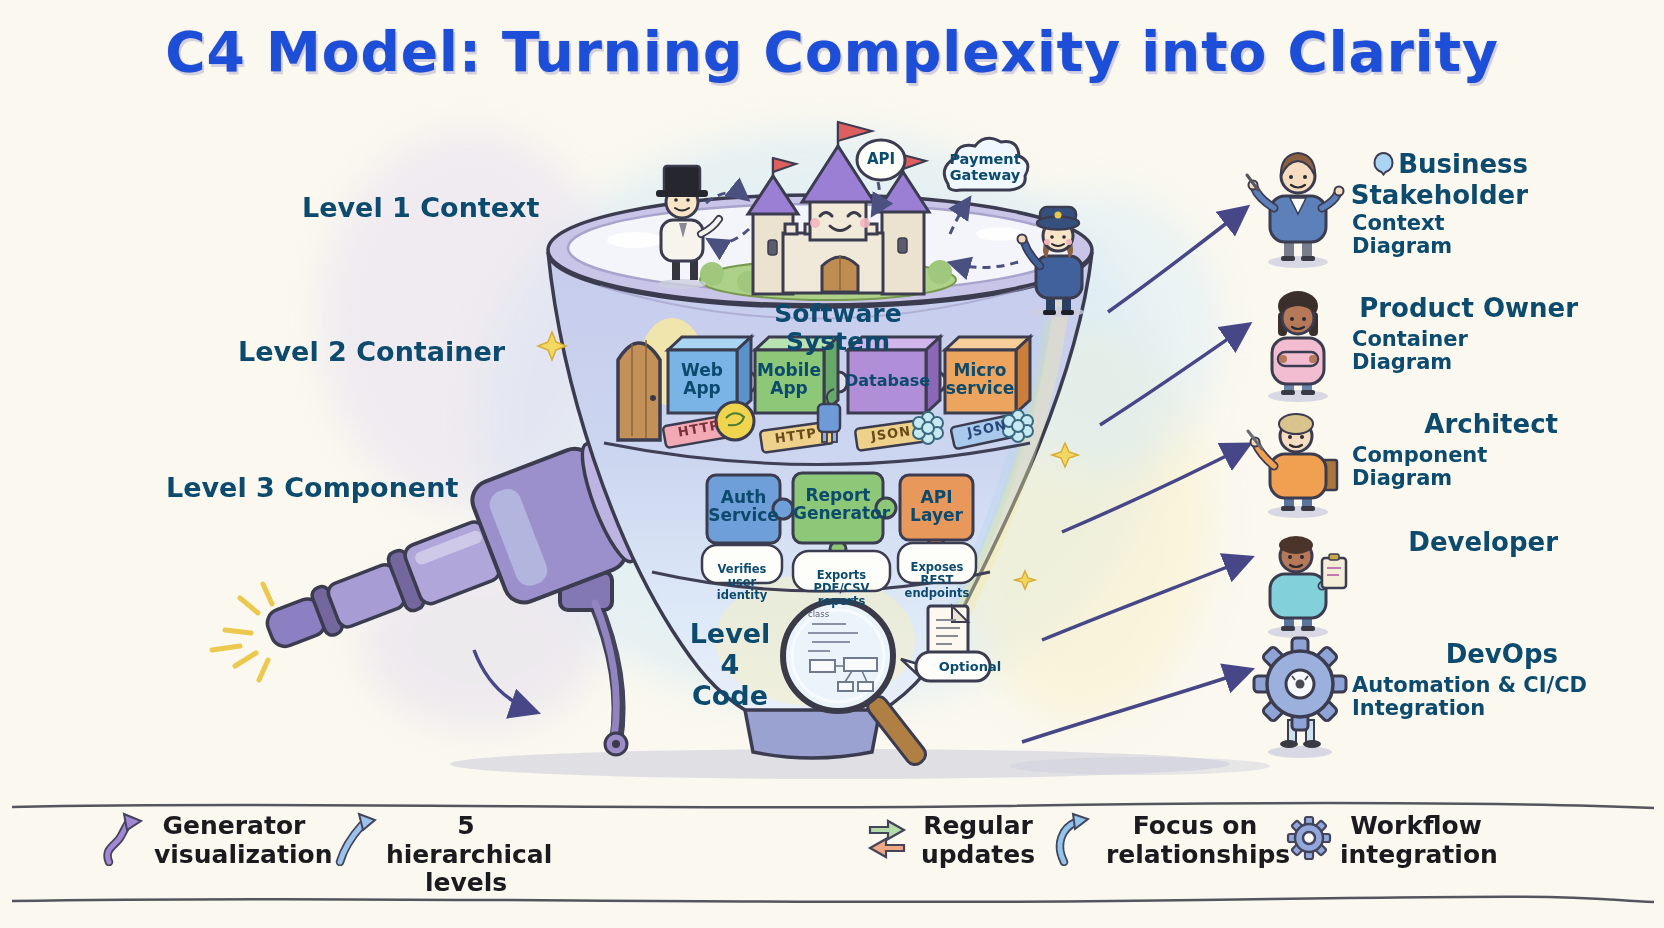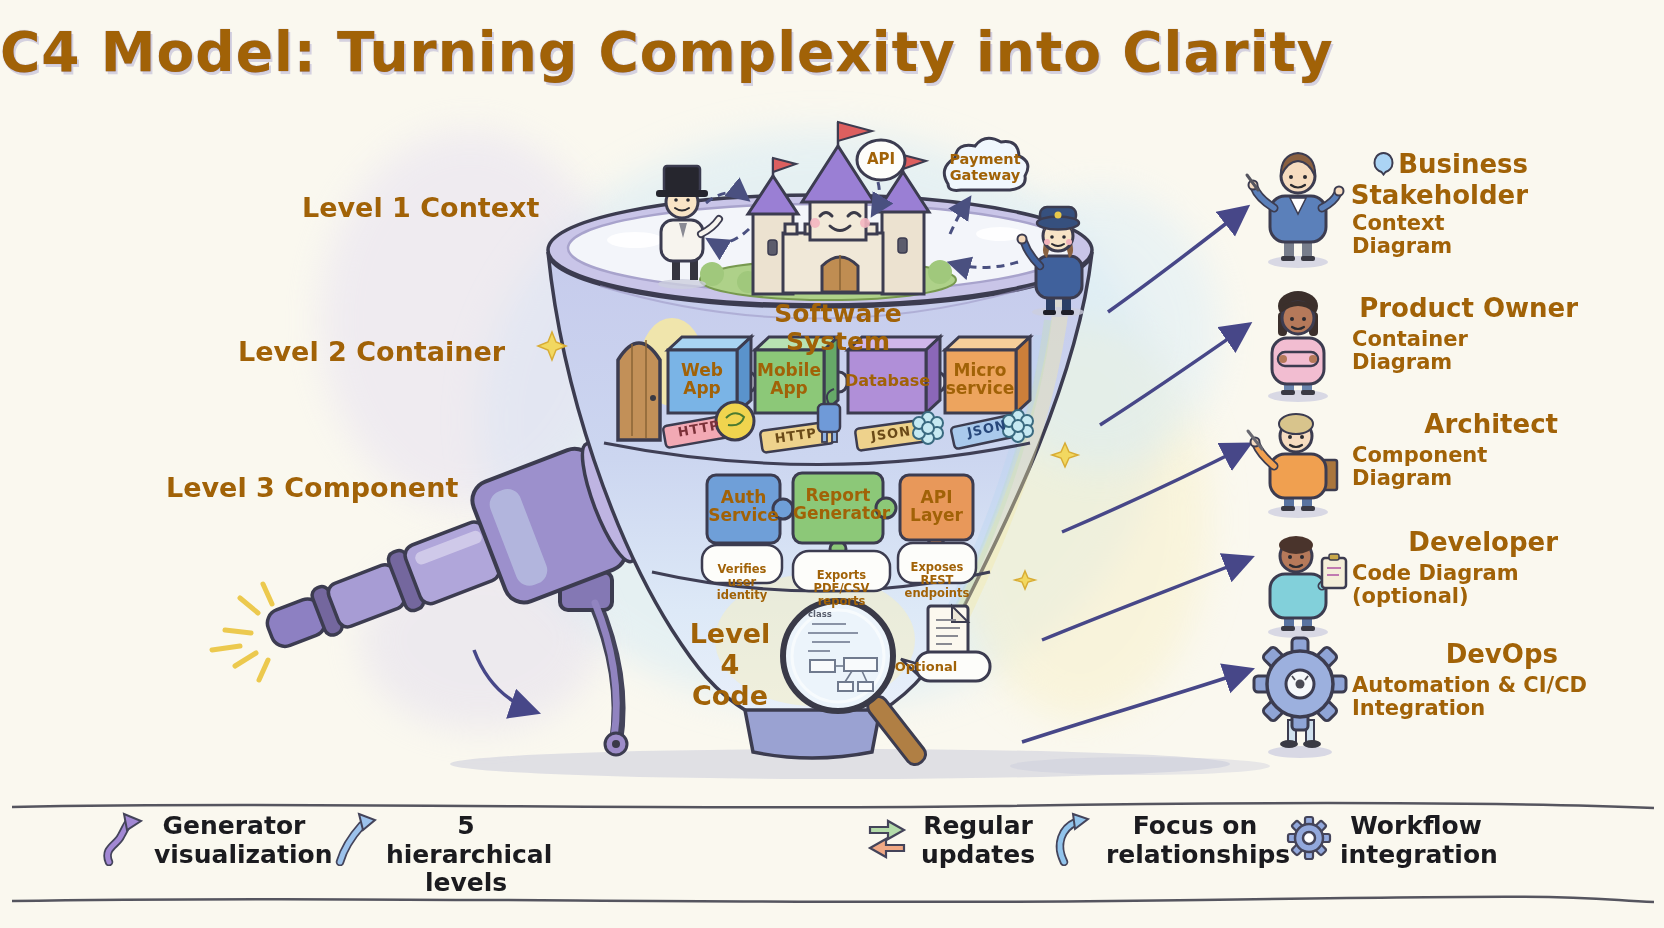--- a/index.html
+++ b/index.html
@@ -1,35 +1,35 @@
 <!DOCTYPE html>
 <html><head>
 <meta charset="utf-8">
 <style>
   html,body{margin:0;padding:0;background:#f6f3e9;}
   .stage{position:relative;width:1664px;height:928px;overflow:hidden;
          background:#faf8ef;font-family:"DejaVu Sans",sans-serif;}
   svg.art{position:absolute;left:0;top:0;}
-  .lbl{position:absolute;color:#a16207;font-weight:700;line-height:1.1;}
+  .lbl{position:absolute;color:#0c4a6e;font-weight:700;line-height:1.1;}
   .c{text-align:center;}
   .nw{white-space:nowrap;text-align:right;}
-  .title{width:100%;top:22px;left:0;font-size:55px;letter-spacing:1px;
-         color:#a16207;text-shadow:2px 3px 0 rgba(130,122,190,.30),0 0 1px rgba(107,100,182,.7);}
+  .title{width:100%;top:22px;left:0;text-align:center;font-size:55px;letter-spacing:1px;
+         color:#1d4ed8;text-shadow:2px 3px 0 rgba(130,122,190,.30),0 0 1px rgba(107,100,182,.7);}
   .levlbl{font-size:27px;}
   .syslbl{font-size:25px;}
   .boxlbl{font-size:17px;line-height:1.05;}
   .dblbl{font-size:16px;}
   .riblbl{font-size:13px;letter-spacing:1px;}
   .puzlbl{font-size:17px;line-height:1.05;}
   .bublbl{font-size:11.5px;line-height:1.12;margin-top:12px;}
   .cloudlbl{font-size:14.5px;line-height:1.1;}
   .apilbl{font-size:15px;}
   .l4lbl{font-size:27px;line-height:1.15;}
   .optlbl{font-size:13px;}
-  .hintlbl{font-size:8.5px;color:#5a5f6e;font-weight:700;}
+  .hintlbl{font-size:8.5px;color:#5a5f6e;font-weight:400;}
   .p-name{font-size:26px;line-height:1.08;text-align:right;}
   .p-diag{font-size:21px;line-height:1.1;}
   .stakeico{display:inline-block;vertical-align:-3px;margin-right:4px;}
   .feat{position:absolute;display:flex;gap:8px;align-items:flex-start;}
   .feat .txt{font-size:25px;font-weight:700;color:#1b1b1f;text-align:center;line-height:1.14;}
 </style>
 </head>
 <body>
 
 <div class="stage">
@@ -492,40 +492,39 @@
 <div class="lbl puzlbl c" style="left:901px;top:489px;width:71px">API Layer</div>
 
 <div class="lbl bublbl c" style="left:706px;top:551px;width:72px">Verifies user identity</div>
 <div class="lbl bublbl c" style="left:797px;top:557px;width:89px">Exports PDF/CSV reports</div>
 <div class="lbl bublbl c" style="left:902px;top:549px;width:70px">Exposes REST endpoints</div>
 
 <div class="lbl l4lbl c" style="left:680px;top:618px;width:100px">
   <div>Level 4</div>
   <div>Code</div>
 </div>
-<div class="lbl optlbl c" style="left:884px;top:660px;width:84px">Optional</div>
+<div class="lbl optlbl c" style="left:928px;top:660px;width:84px">Optional</div>
 <div class="lbl hintlbl" style="left:808px;top:610px;width:50px">class</div>
 
 <div class="lbl p-name" style="left:1348px;top:150px;width:180px">
   <span class="stakeico">
     <svg width="21" height="25" viewBox="0 0 21 25">
           <path d="M10.5,2 C16.5,2 19.5,7 19.5,12 C19.5,17 15.5,20 12.5,21 L10.5,23.5 L8.5,21 C5.5,20 1.5,17 1.5,12 C1.5,7 4.5,2 10.5,2 Z" fill="#abd4f4" stroke="#3c3c50" stroke-width="2"></path>
         </svg>
   </span><span>Business Stakeholder</span>
 </div>
 <div class="lbl p-diag" style="left:1352px;top:212px;width:110px">Context Diagram</div>
 
 <div class="lbl p-name" style="left:1348px;top:294px;width:230px">Product Owner</div>
 <div class="lbl p-diag" style="left:1352px;top:328px;width:125px">Container Diagram</div>
 
 <div class="lbl p-name" style="left:1348px;top:410px;width:210px">Architect</div>
 <div class="lbl p-diag" style="left:1352px;top:444px;width:150px">Component Diagram</div>
 
 <div class="lbl p-name" style="left:1348px;top:528px;width:210px">Developer</div>
-<div class="lbl p-diag" style="left:1352px;top:562px;width:175px">Code Diagram (optional)</div>
 
 <div class="lbl p-name" style="left:1348px;top:640px;width:210px">DevOps</div>
 <div class="lbl p-diag" style="left:1352px;top:674px;width:235px">Automation &amp; CI/CD Integration</div>
 
 <div class="feat" style="left:100px;top:812px">
   <svg width="46" height="54" viewBox="0 0 46 54">
     <path d="M9,50 C3,36 17,33 21,24 C25,17 26,14 28,11" fill="none" stroke="#44445a" stroke-width="8.5" stroke-linecap="round"></path>
     <path d="M9,50 C3,36 17,33 21,24 C25,17 26,14 28,11" fill="none" stroke="#a288d4" stroke-width="5" stroke-linecap="round"></path>
     <polygon points="24,2 41,9 27,18" fill="#a288d4" stroke="#44445a" stroke-width="2"></polygon>
   </svg>

